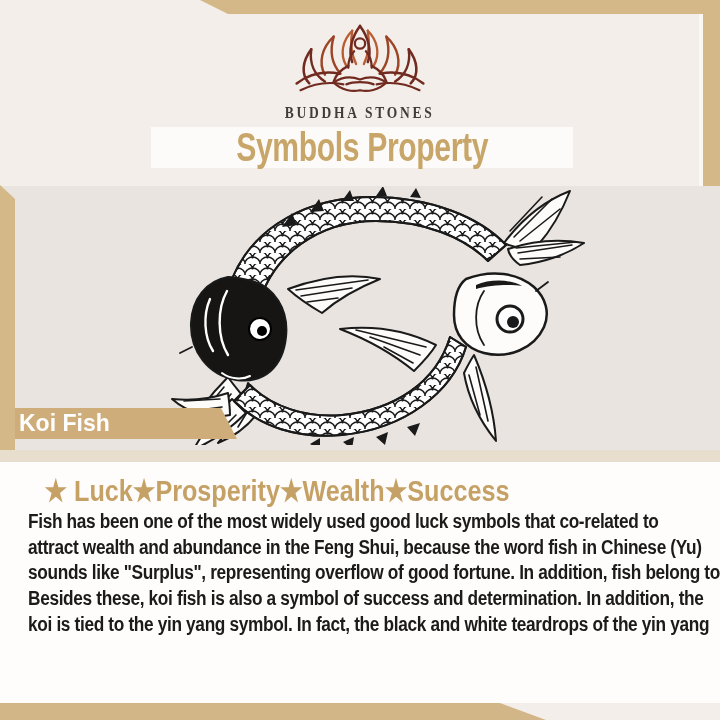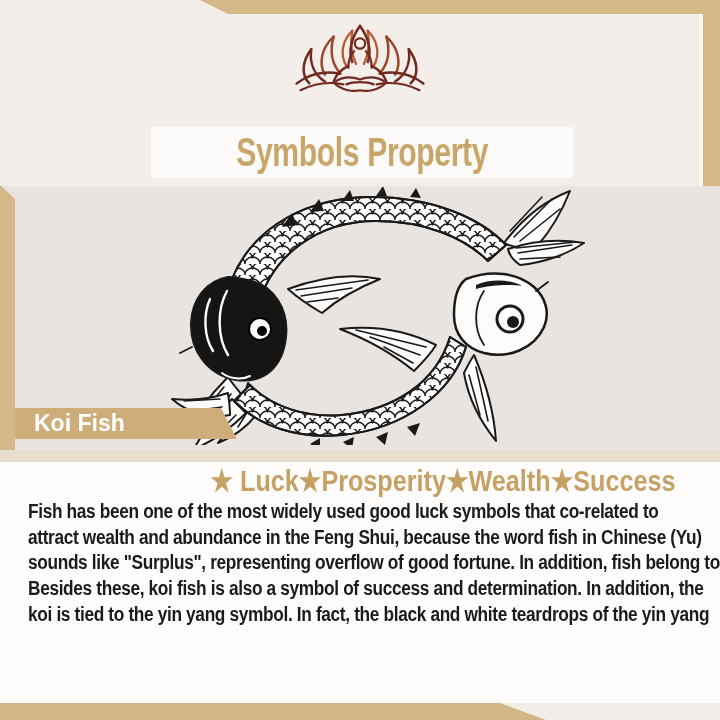--- a/index.html
+++ b/index.html
@@ -25,40 +25,40 @@
     clip-path:polygon(0 0,500px 0,546px 17px,0 17px);}
 
   
   .logo-header{position:absolute;left:0;top:22px;width:720px;text-align:center;}
   .lotus{display:block;margin:0 auto;width:138px;height:78px;}
   .brand{margin-top:3px;font-family:"Liberation Serif",serif;font-weight:600;
     font-size:17px;letter-spacing:3.5px;color:var(--brand-text);white-space:nowrap;}
   .brand span{display:inline-block;transform-origin:center;}
 
   
-  .title-banner{position:absolute;left:151px;top:127px;width:422px;height:51px;
+  .title-banner{position:absolute;left:151px;top:127px;width:422px;height:41px;
     background:var(--banner-bg);display:flex;align-items:center;justify-content:center;}
   .title-banner span{display:inline-block;transform-origin:center;font-size:40px;
     font-weight:700;letter-spacing:-0.5px;color:var(--title-gold);white-space:nowrap;}
 
   
   .fish-section{position:absolute;left:0;top:186px;width:720px;height:264px;background:var(--section-bg);}
   .koi{position:absolute;left:170px;top:1px;width:420px;height:258px;}
 
   
   .label-banner{position:absolute;left:15px;top:408px;width:222px;height:31px;background:var(--label-banner);
     clip-path:polygon(0 0,206px 0,222px 31px,0 31px);display:flex;align-items:center;}
-  .label-banner span{display:inline-block;transform-origin:left center;margin-left:19px;
+  .label-banner span{display:inline-block;transform-origin:left center;margin-left:4px;
     color:#ffffff;font-weight:700;font-size:23px;white-space:nowrap;}
 
   .light-band{position:absolute;left:0;top:450px;width:720px;height:12px;background:var(--light-band);}
 
   
   .content{position:absolute;left:0;top:462px;width:720px;height:241px;background:var(--content-bg);}
-  .benefits{margin-top:2px;height:34px;line-height:34px;text-align:right;}
+  .benefits{margin-top:12px;height:34px;line-height:34px;text-align:left;}
   .benefits span{display:inline-block;transform-origin:center;font-size:30px;font-weight:700;
     color:var(--gold-text);white-space:nowrap;}
   .body-text{margin-top:1px;padding-left:28px;}
   .body-line{height:25.7px;line-height:25.7px;white-space:nowrap;}
   .body-line span{display:inline-block;transform-origin:left center;font-size:20px;
     font-weight:700;letter-spacing:-0.4px;color:var(--text-dark);}
 </style>
 </head>
 <body>
 
@@ -91,20 +91,21 @@
           <circle cx="70" cy="22" r="5.3"></circle>
           <path d="M64,30 C60,34 58,40 58,47"></path>
           <path d="M76,30 C80,34 82,40 82,47"></path>
           <path d="M58,45 C50,49 45,55 43,61"></path>
           <path d="M82,45 C90,49 95,55 97,61"></path>
           <path d="M43,62 C51,70 62,72 70,70 C78,72 89,70 97,62 C88,56 78,56 70,59 C62,56 52,56 43,62 Z"></path>
           <path d="M56,64 C63,61 77,61 84,64"></path>
         </g>
       </g>
     </svg>
+    <div class="brand"><span style="transform-origin: center center; transform: scaleX(0.792537);">BUDDHA STONES</span></div>
   </header>
 
   <div class="title-banner">
     <span style="transform-origin: center center; transform: scaleX(0.753751);">Symbols Property</span>
   </div>
 
   <section class="fish-section">
     <svg class="koi" viewBox="0 0 420 258">
       <defs>
         <pattern id="sc" width="15" height="11" patternUnits="userSpaceOnUse">

